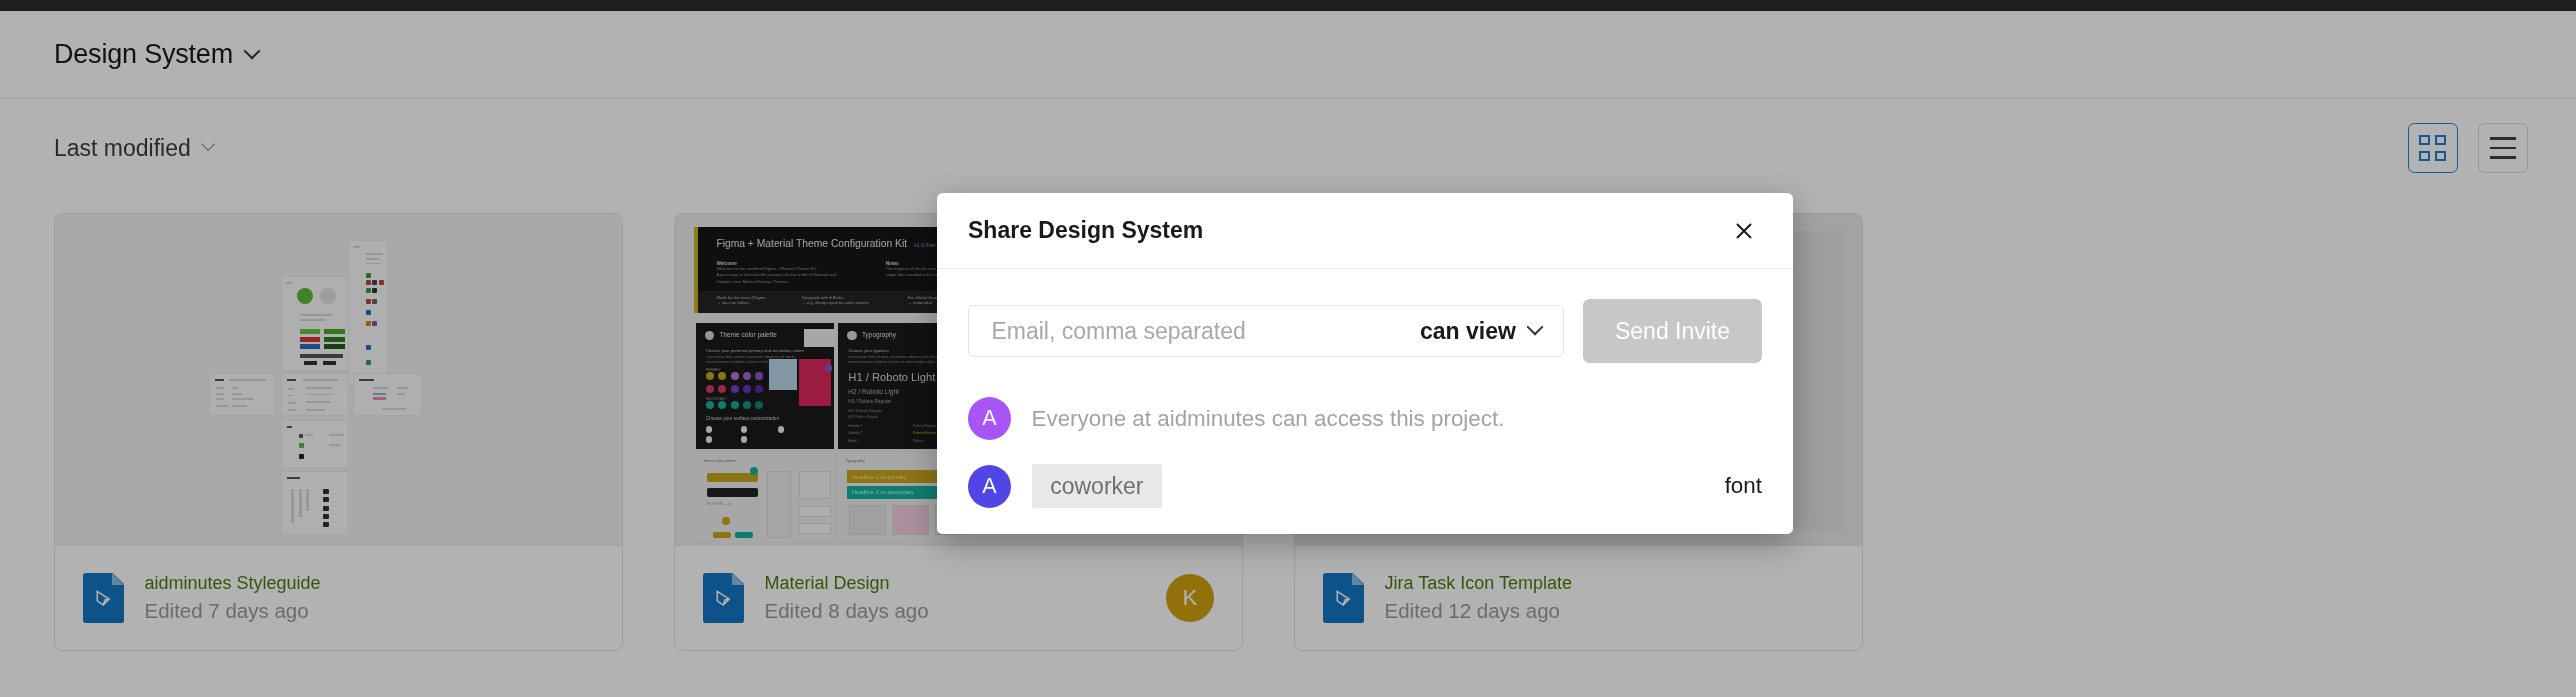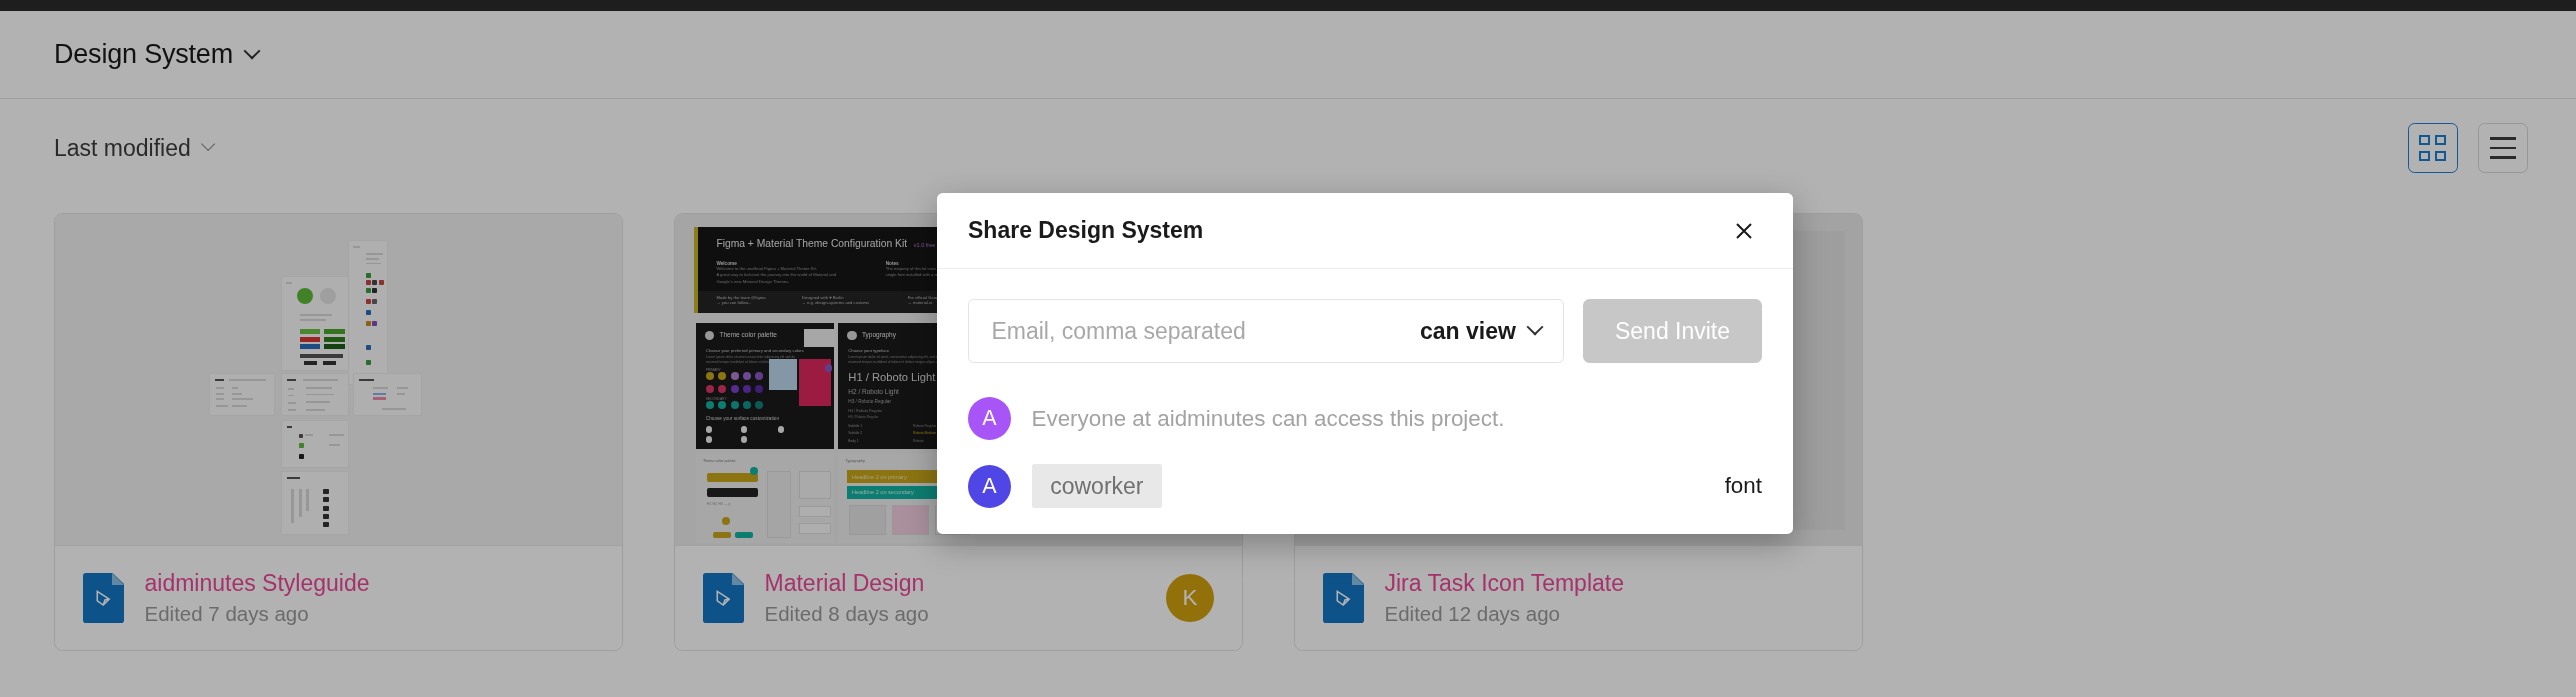--- a/index.html
+++ b/index.html
@@ -170,22 +170,22 @@
     background: #8fc3e8;
     clip-path: polygon(0 0, 100% 100%, 0 100%);
   }
   .file-icon .pen {
     position: absolute;
     left: 10.3px; top: 14px;
     width: 20.5px; height: 22.4px;
   }
   .card-texts { display: flex; flex-direction: column; gap: 5.6px; min-width: 0; }
   .card-name {
-    font-size: 23px;
-    color: #ec4899;
+    font-size: 18px;
+    color: #4d7c0f;
     white-space: nowrap;
   }
   .card-sub {
     font-size: 20.5px;
     color: #9a9a9a;
     white-space: nowrap;
   }
   .card-avatar {
     position: absolute;
     right: 28px; bottom: 28px;
@@ -258,21 +258,21 @@
   .close-btn {
     width: 37px; height: 37px;
     display: flex; align-items: center; justify-content: center;
     cursor: pointer;
   }
   .modal-body { padding: 30px 31px 24px 31px; }
 
   .invite-row { display: flex; align-items: center; gap: 18.7px; }
   .email-field {
     flex: 1;
-    height: 64px;
+    height: 52px;
     border: 0.9px solid #e3e3e3;
     border-radius: 5.6px;
     display: flex;
     align-items: center;
     padding: 0 22.4px;
     background: #fff;
   }
   .email-input {
     flex: 1;
     border: 0;

